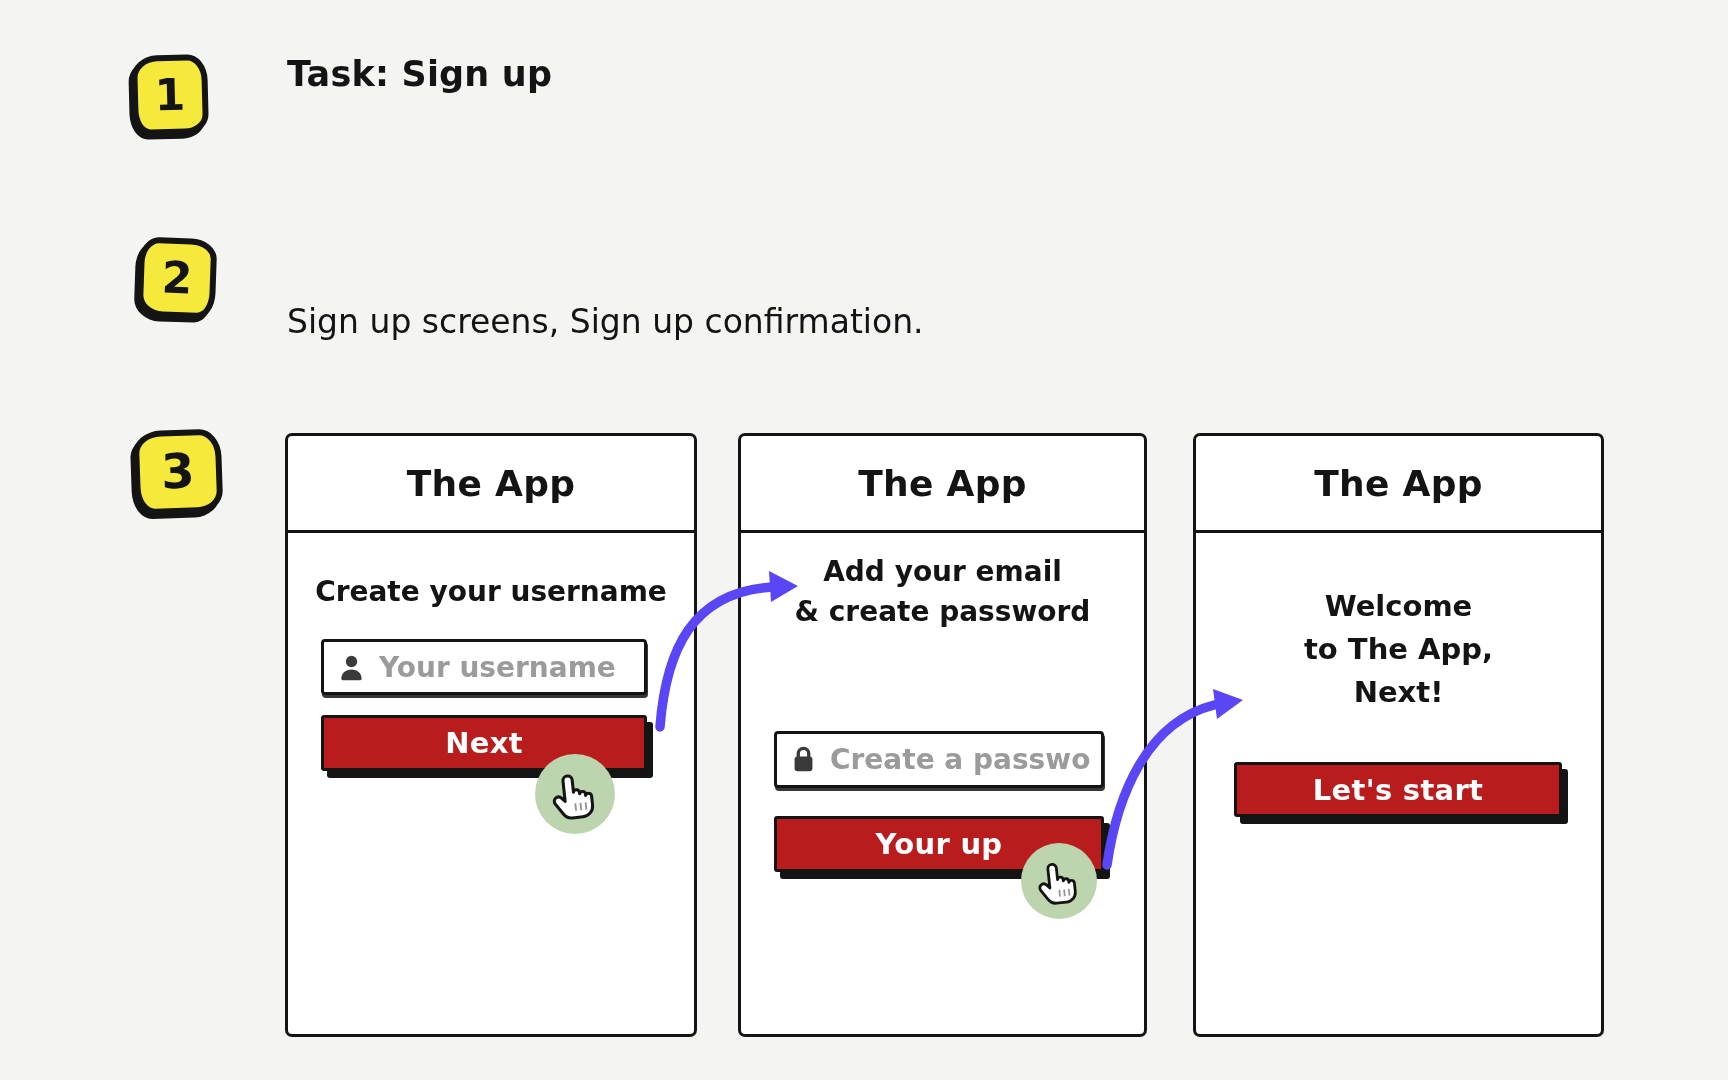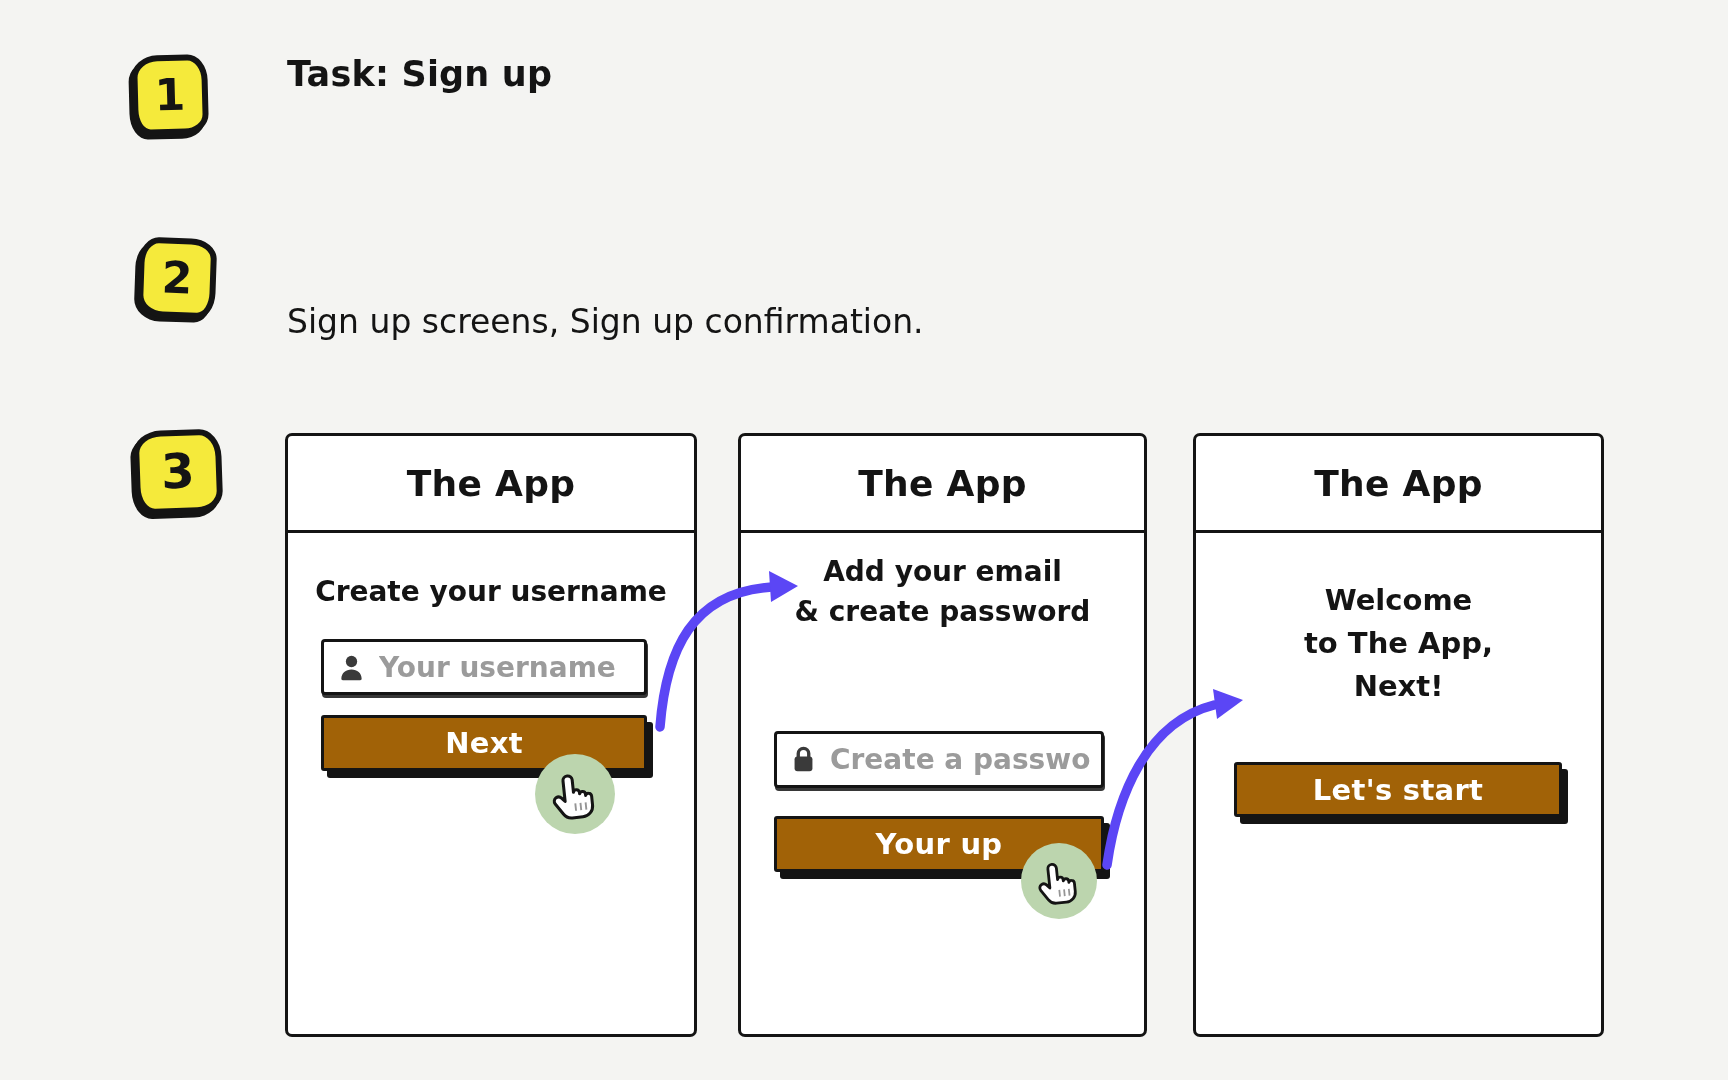--- a/index.html
+++ b/index.html
@@ -45,37 +45,37 @@
     height:94px;border-bottom:3.5px solid #141414;
     display:flex;align-items:center;justify-content:center;
   }
   .screen-header h2{margin:0;font-size:36px;font-weight:800;letter-spacing:.3px;}
   .caption{
     position:absolute;left:0;width:100%;margin:0;text-align:center;
     font-size:28px;font-weight:600;line-height:40px;
   }
   .cap1{top:136px;}
   .cap2{top:116px;}
-  .cap3{top:143px;font-size:29px;line-height:43px;}
+  .cap3{top:149px;font-size:29px;line-height:43px;}
 
   .field{
     position:absolute;display:flex;align-items:center;gap:13px;
     background:#fff;border:3.5px solid #141414;border-radius:4px;box-sizing:border-box;
     padding:0 10px 0 13px;box-shadow:1px 3px 0 rgba(20,20,20,.85);
   }
   .field svg{flex:0 0 auto;}
   .field input{
     border:none;outline:none;background:transparent;width:100%;
     font-family:inherit;font-size:28px;font-weight:600;color:#141414;padding:0;
   }
   .field input::placeholder{color:#9b9b9b;opacity:1;}
 
   .cta{
     position:absolute;display:flex;align-items:center;justify-content:center;
-    background:#a16207;color:#ffffff;font-family:inherit;
+    background:#b91c1c;color:#ffffff;font-family:inherit;
     font-size:29px;font-weight:800;letter-spacing:.3px;
     border:3px solid #141414;border-radius:3px;box-sizing:border-box;
     box-shadow:6px 7px 0 #141414;cursor:pointer;
   }
 
   
   .s1 .field{left:33px;top:203px;width:326px;height:56px;}
   .s1 .cta{left:33px;top:279px;width:326px;height:56px;}
   
   .s2 .f-email   {left:33px;top:221px;width:330px;height:56px;}

